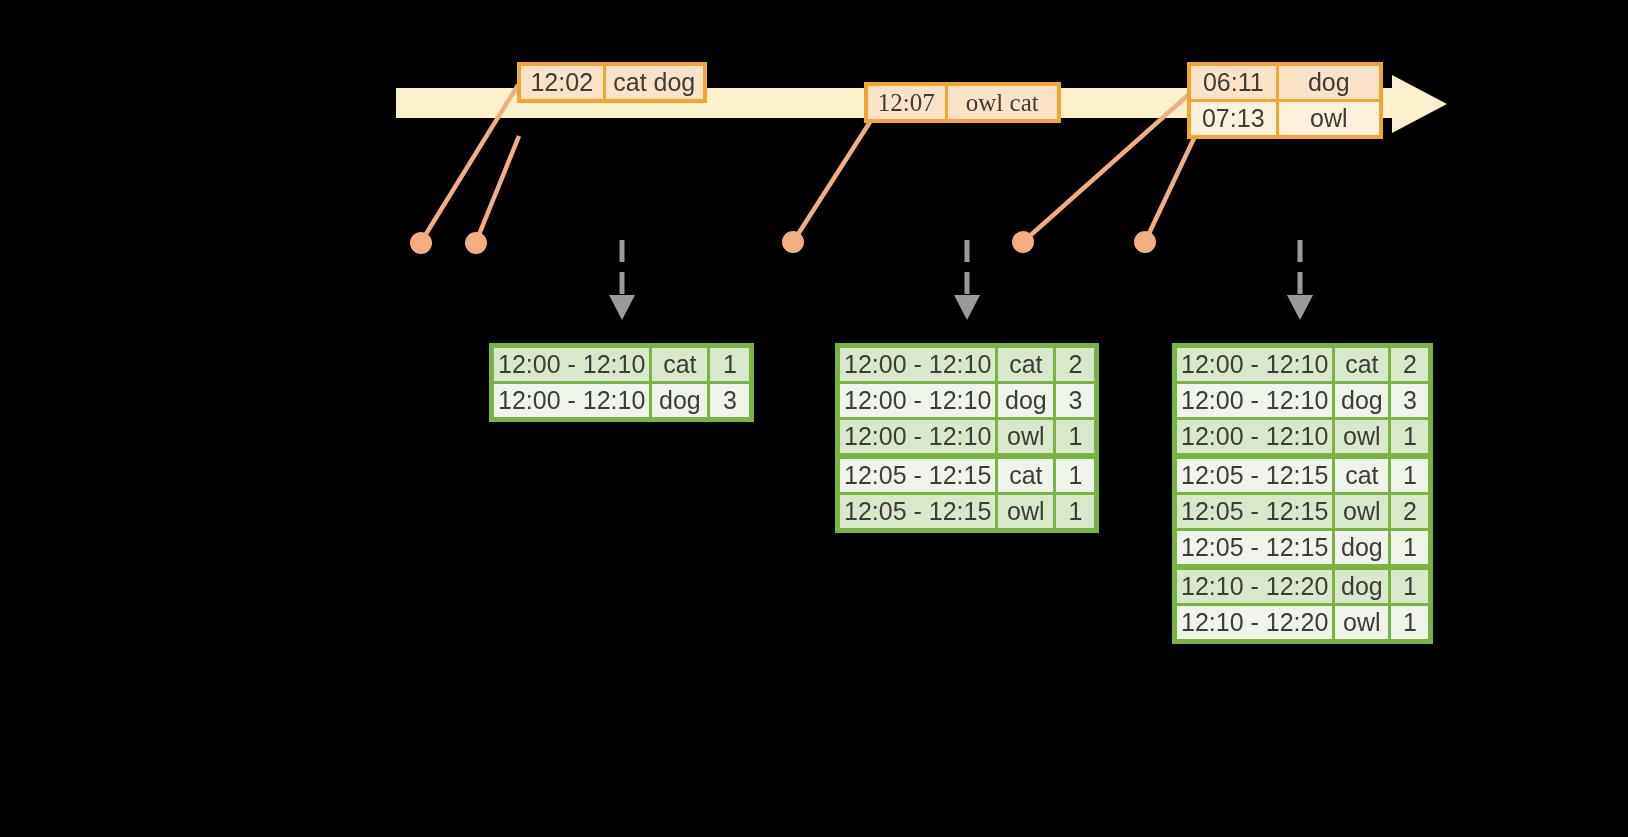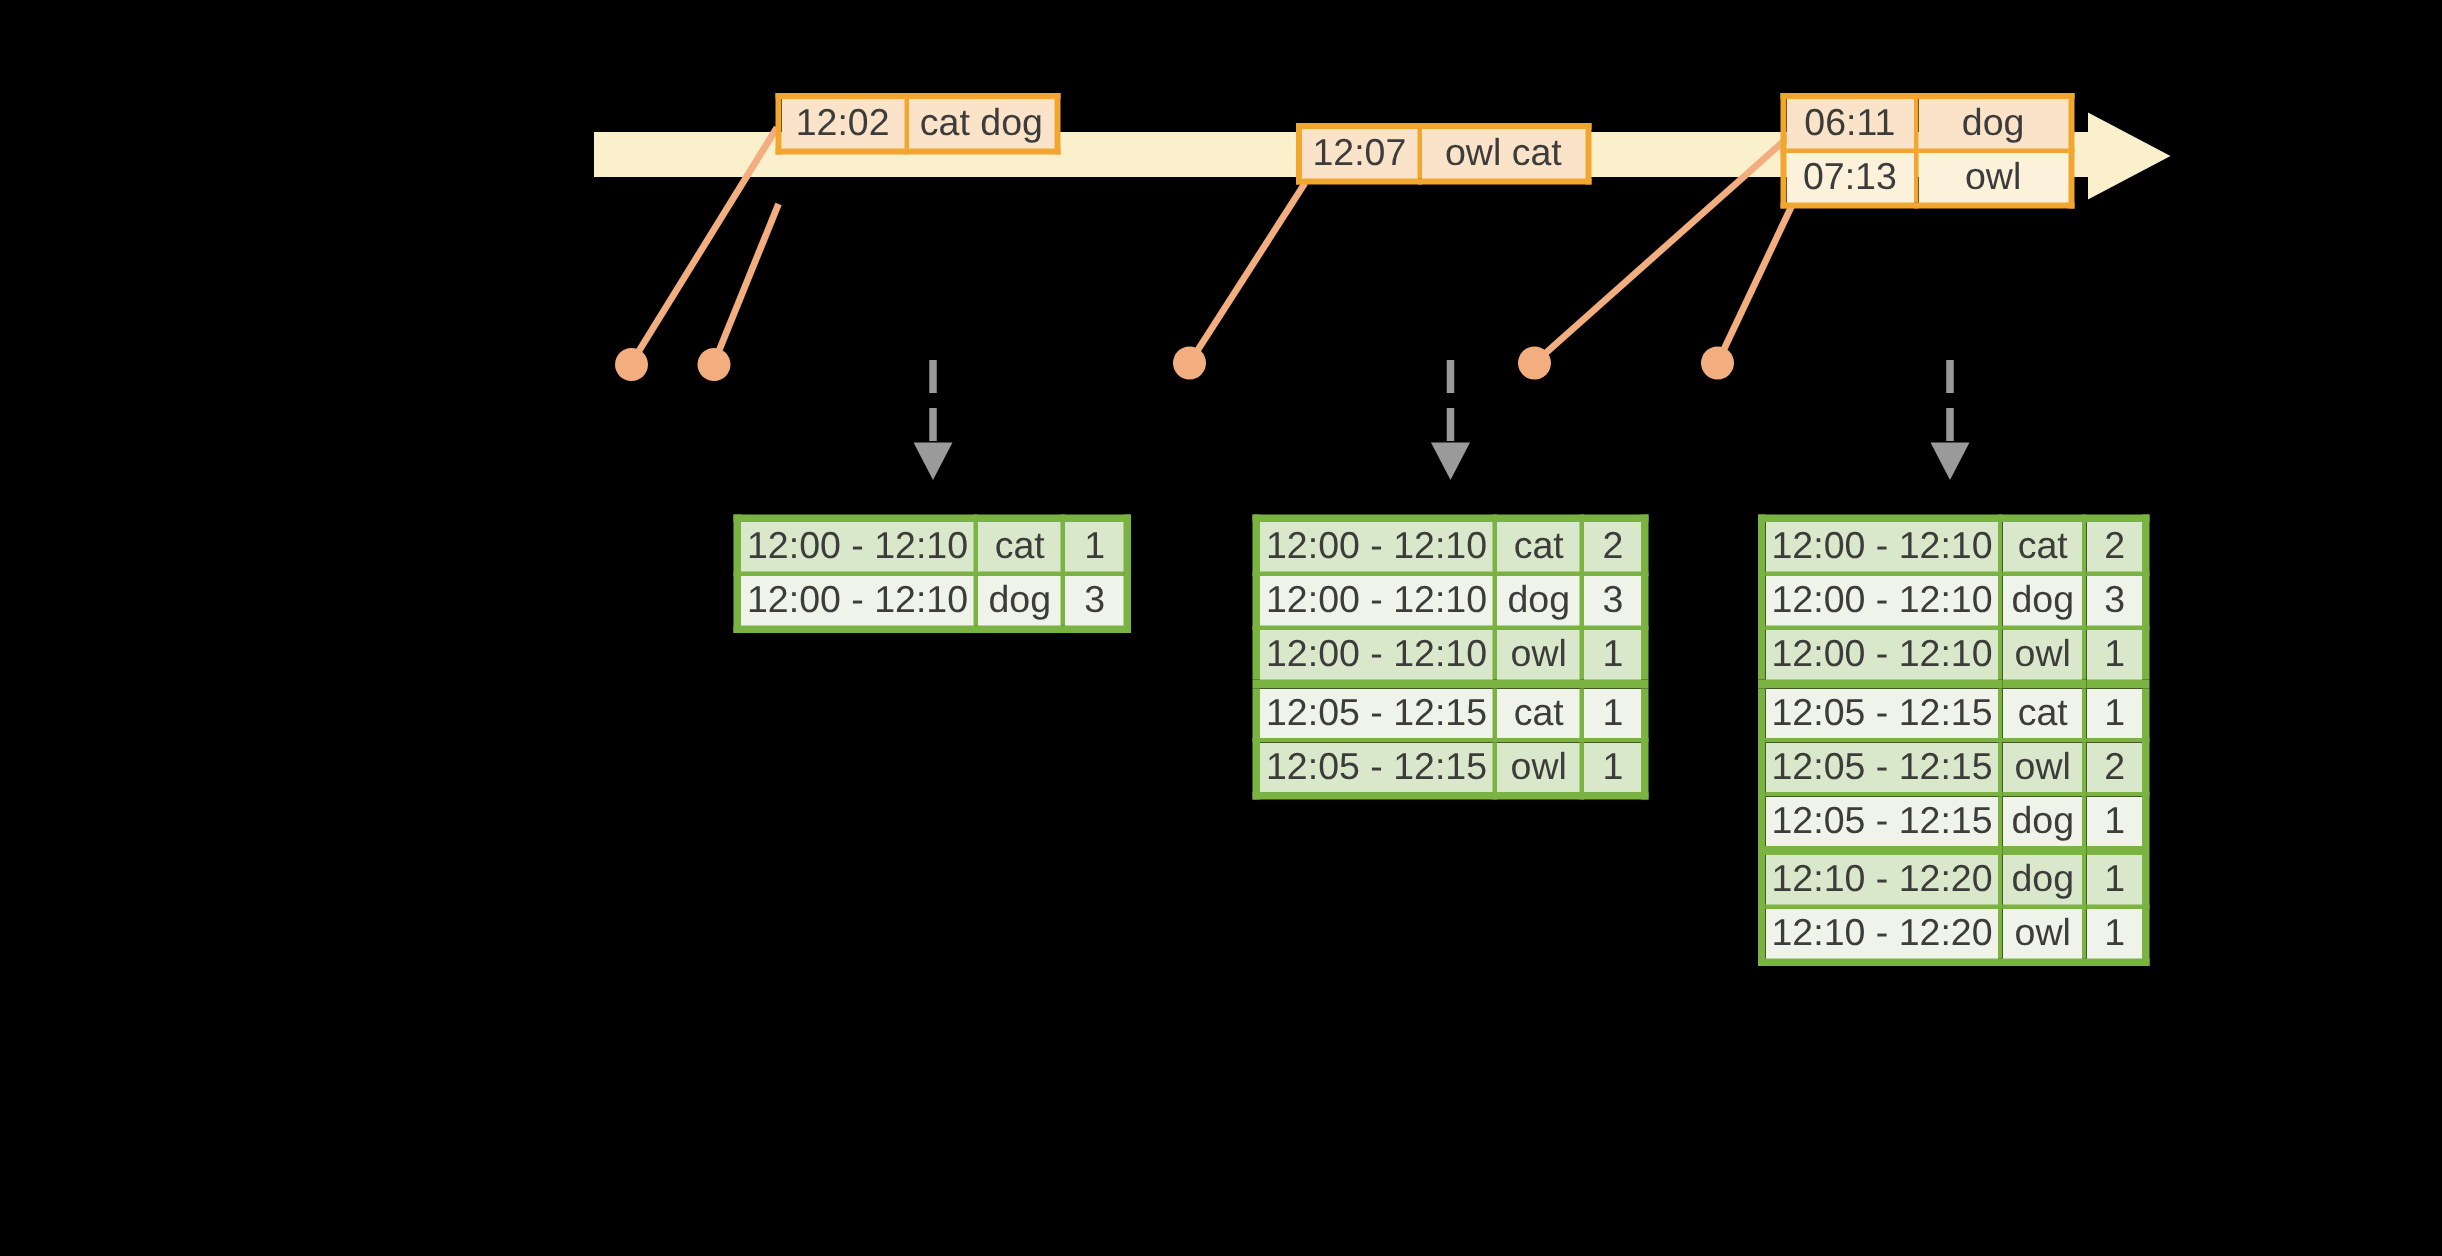--- a/index.html
+++ b/index.html
@@ -79,21 +79,21 @@
         <col style="width:101px">
       </colgroup>
     <tbody>
         <tr>
       <td>12:02</td>
       <td>cat dog</td>
     </tr>
   </tbody>
     </table>
 
-  <table class="event-table" style="left:864px;top:82px;">
+  <table class="event-table" style="left:864px;top:82px;font-family:Liberation Serif, serif;">
     <colgroup>
         <col style="width:80px">
         <col style="width:113px">
       </colgroup>
     <tbody>
         <tr>
       <td>12:07</td>
       <td>owl cat</td>
     </tr>
   </tbody>

